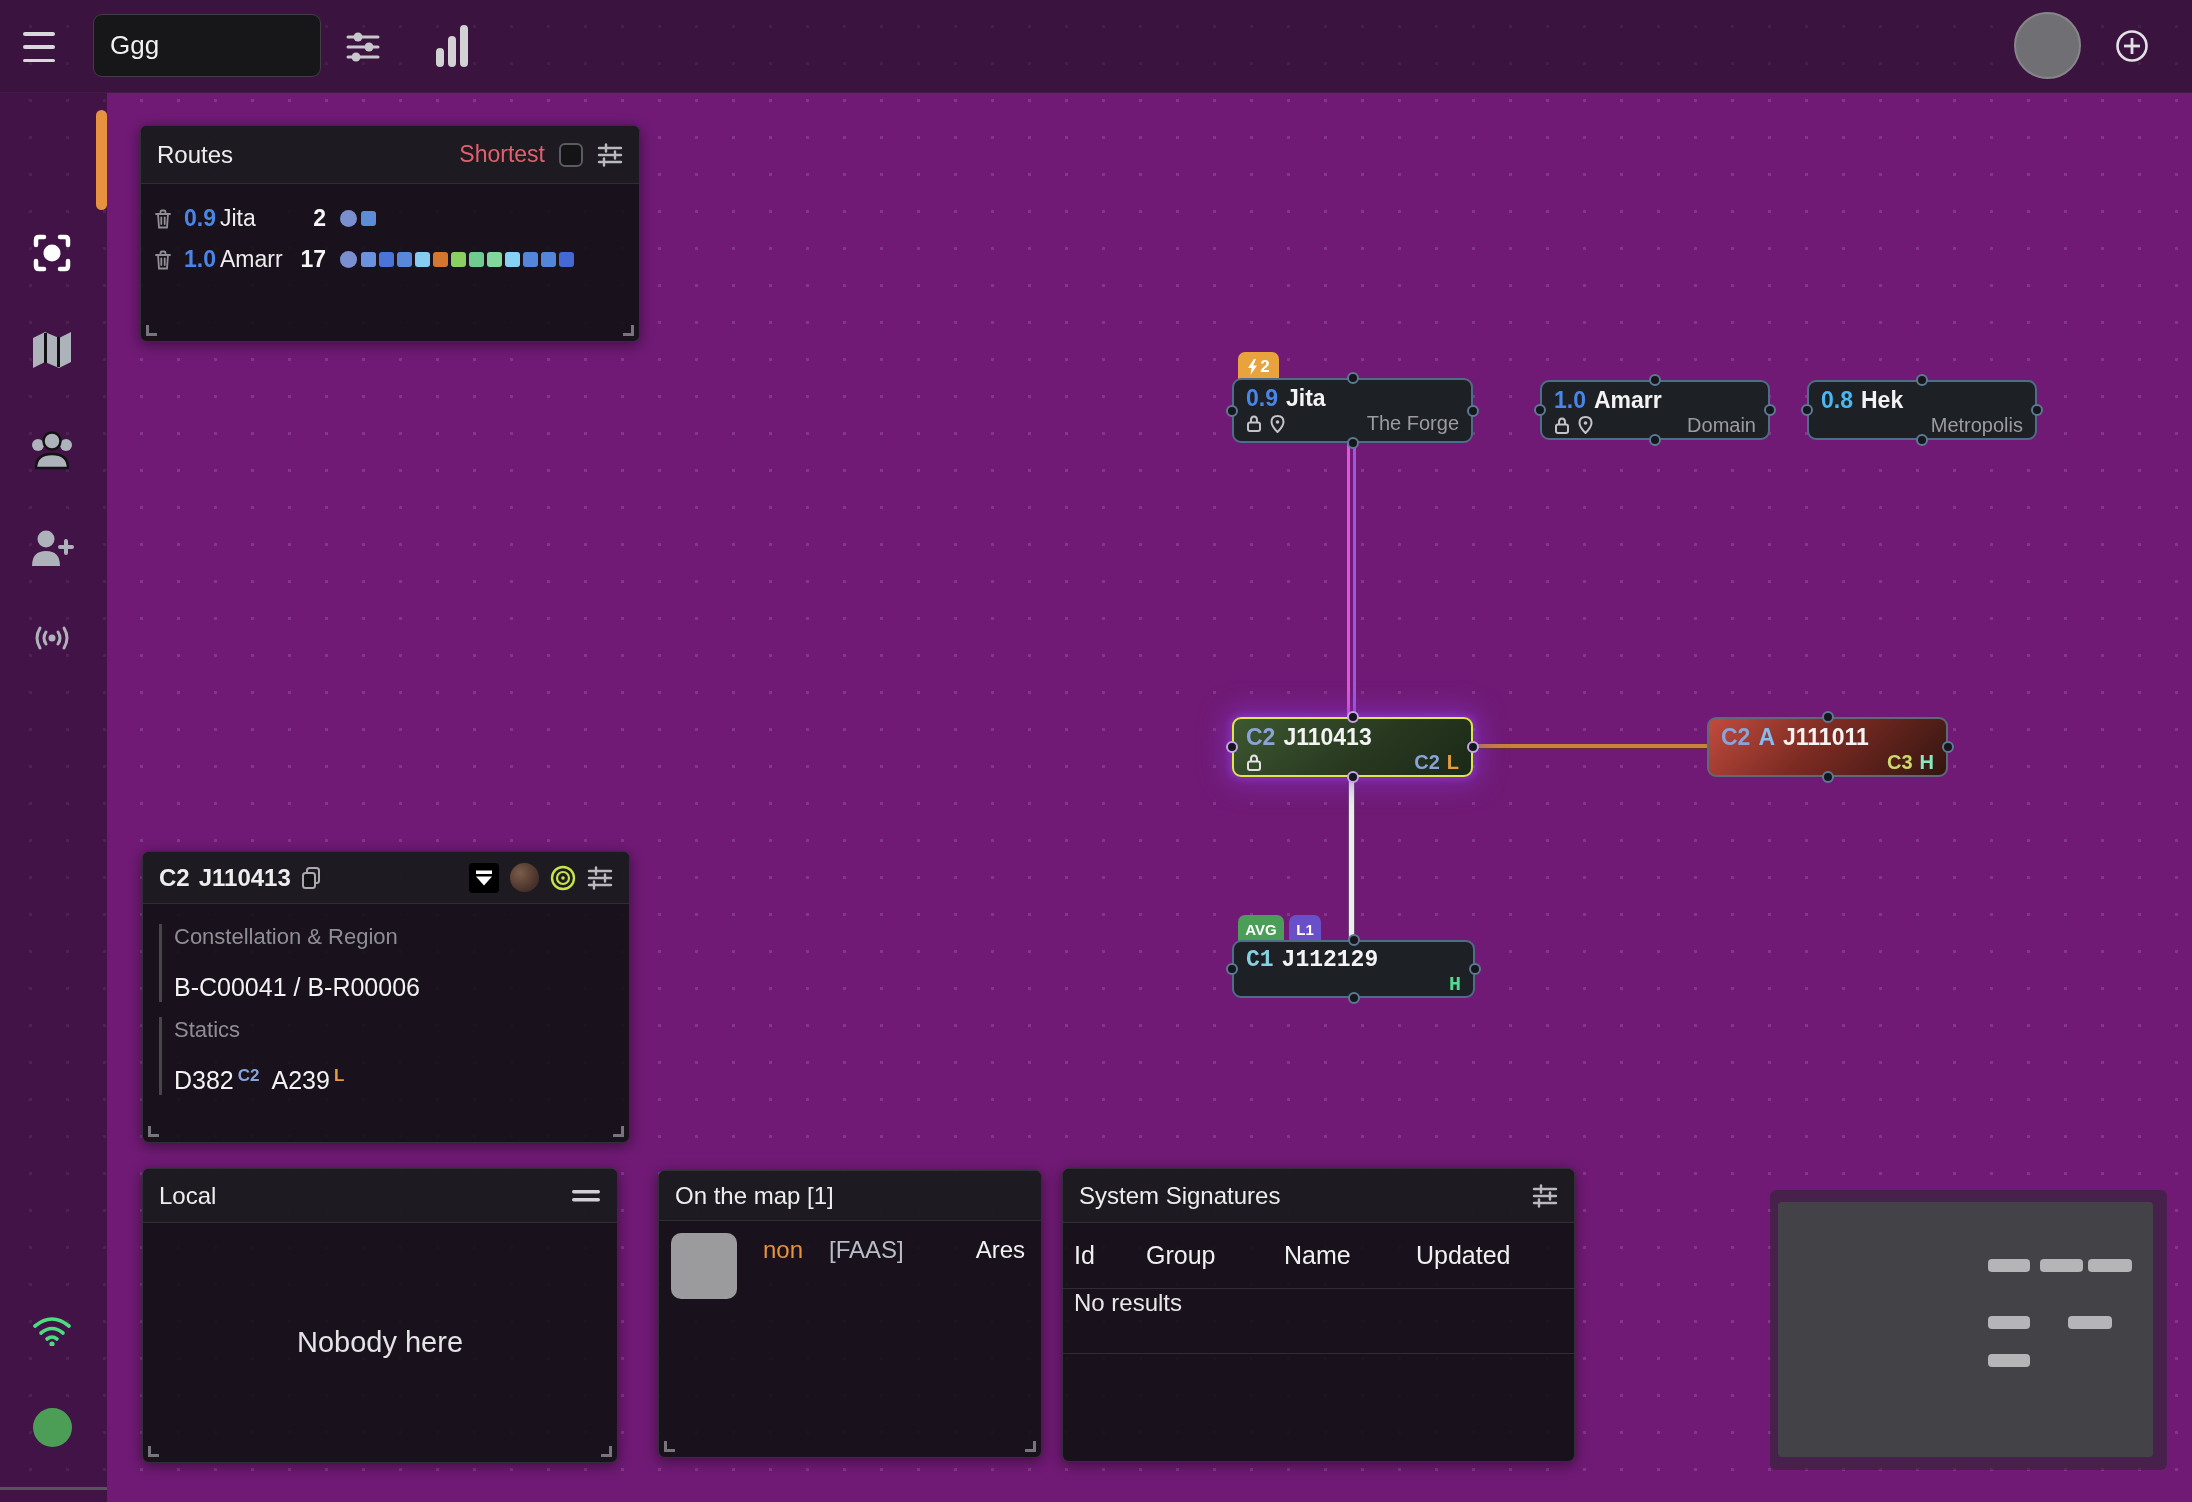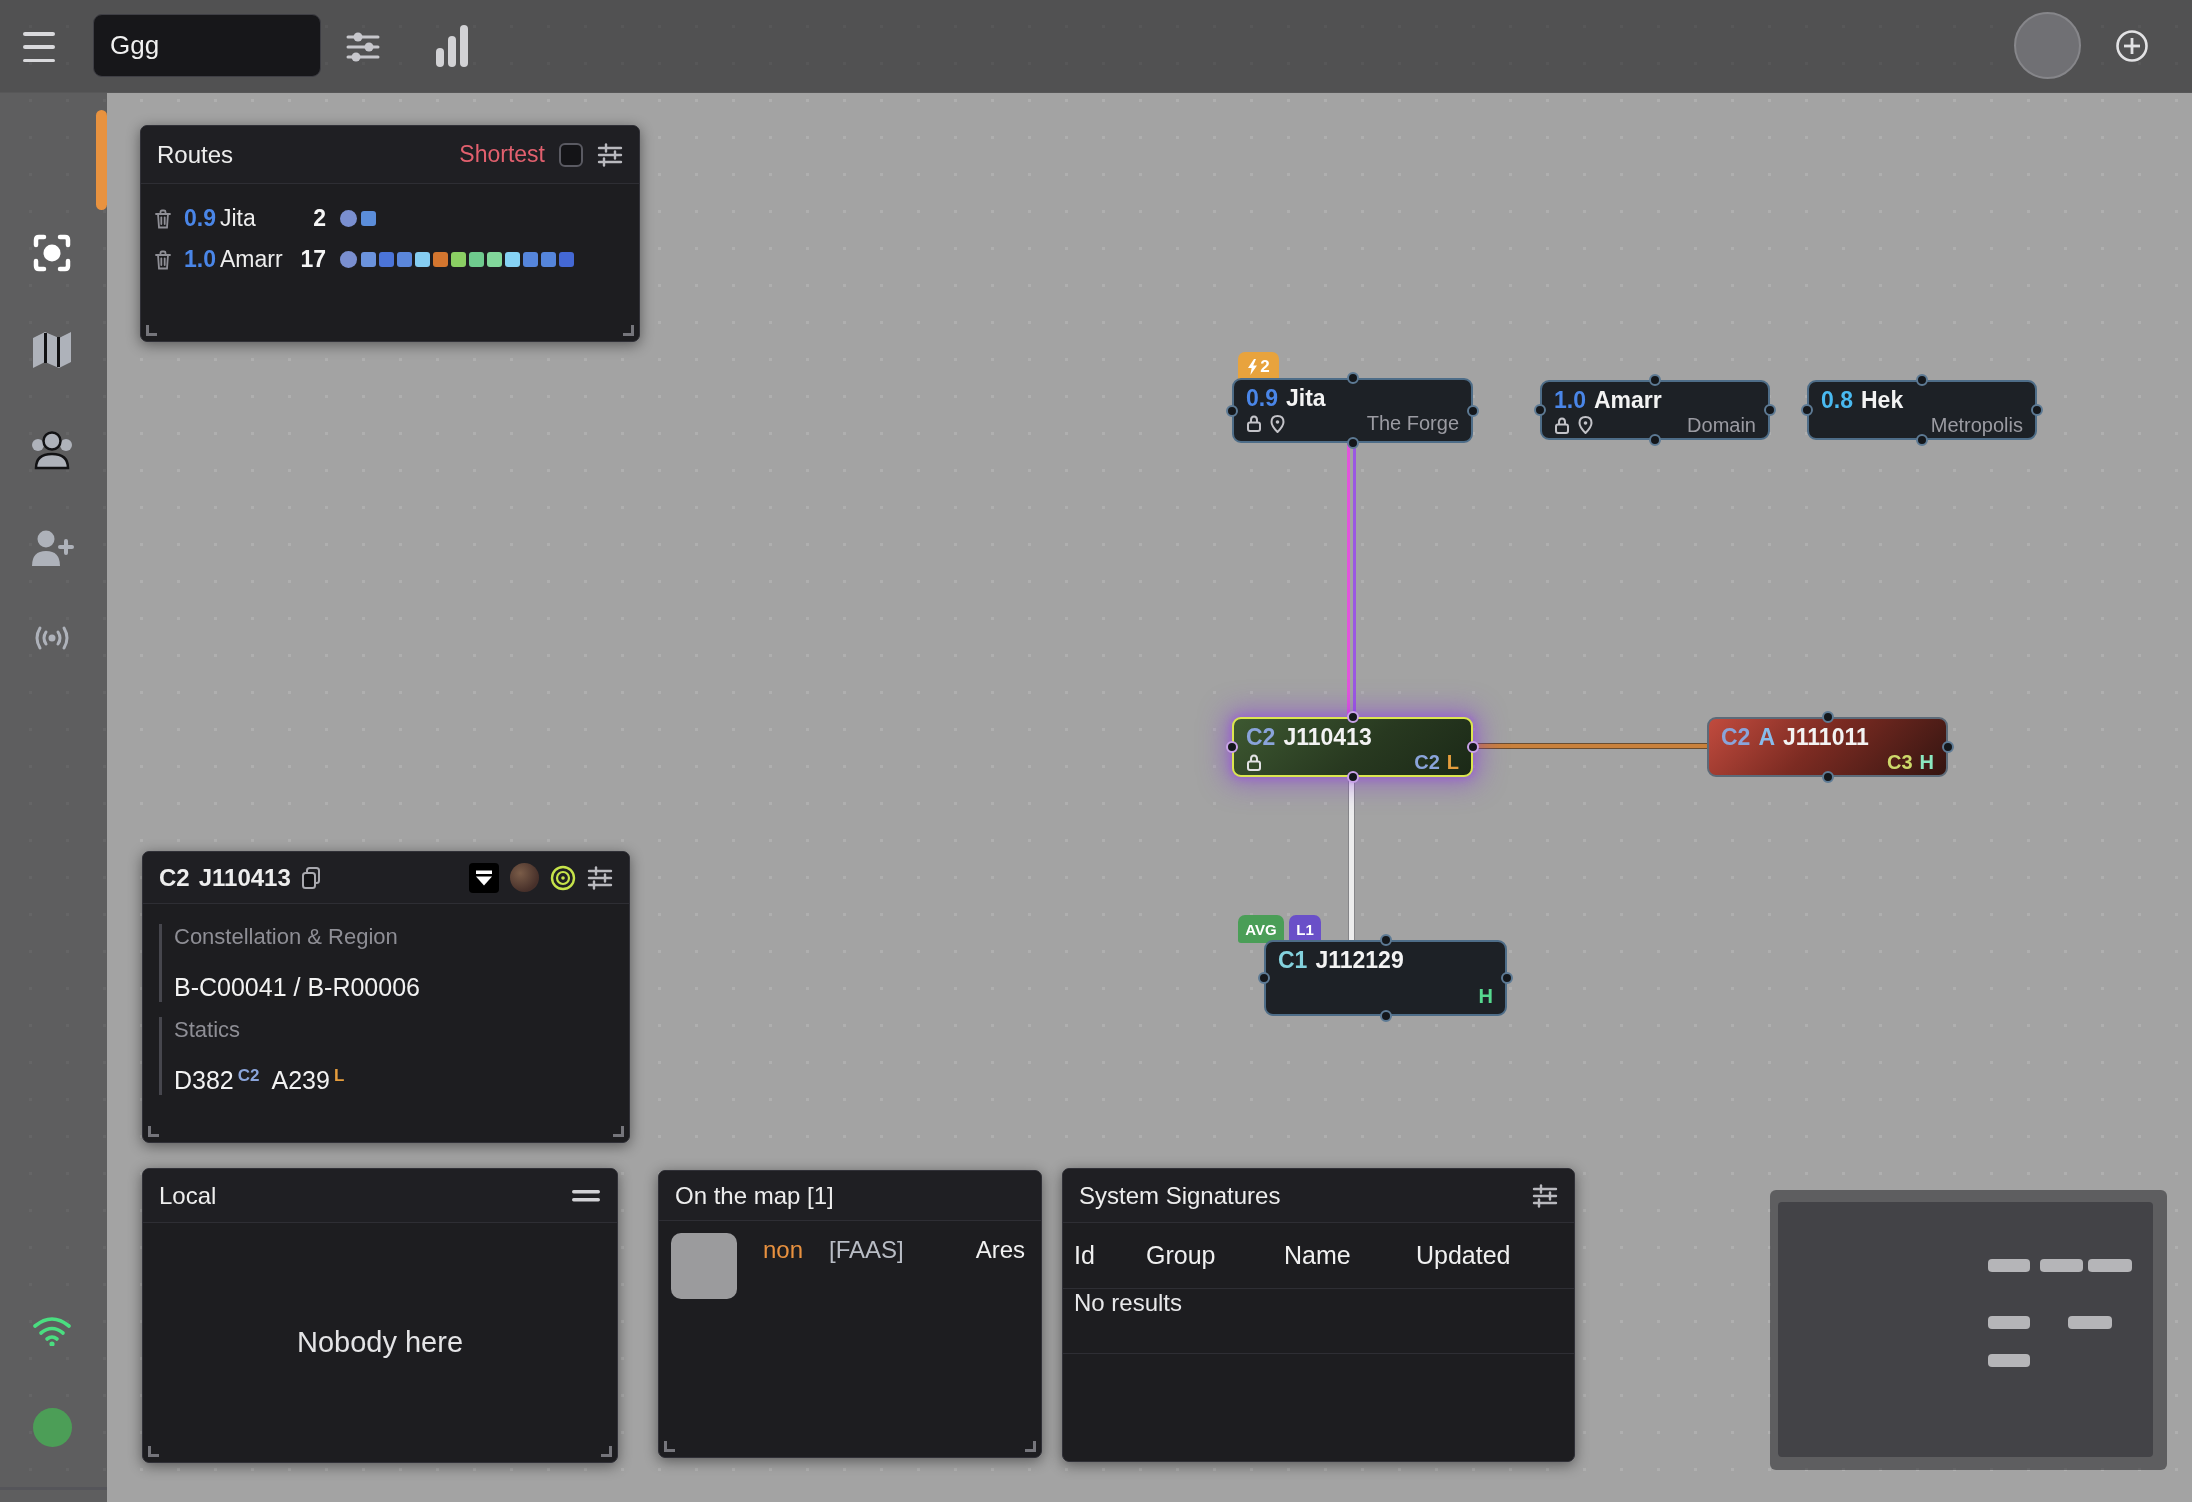--- a/index.html
+++ b/index.html
@@ -1,18 +1,18 @@
 <!DOCTYPE html>
 <html><head>
 <meta charset="utf-8">
 <style>
   * { margin:0; padding:0; box-sizing:border-box; }
   html,body { background:#0d0d0f; }
   .stage{ position:relative; width:2192px; height:1502px; overflow:hidden;
-          background:#a3a3a3; font-family:"Liberation Sans",sans-serif; }
+          background:#701a75; font-family:"Liberation Sans",sans-serif; }
   .dots{ position:absolute; inset:0;
          background-image:radial-gradient(rgba(255,255,255,0.13) 1.6px, transparent 1.8px);
          background-size:37px 37px; background-position:12px 8px; z-index:0; }
 
   
   .topbar{ position:absolute; left:0; top:0; width:2192px; height:93px;
            background:rgba(14,14,16,0.55); border-bottom:1px solid rgba(255,255,255,0.04); z-index:6; }
   .hamburger{ position:absolute; left:23px; top:32px; width:32px; height:30px; display:flex;
               flex-direction:column; justify-content:space-between; cursor:pointer; }
   .hamburger i{ display:block; height:3.5px; border-radius:2px; background:#d9d9dc; }
@@ -56,21 +56,21 @@
   .n-jita{ left:1232px; top:378px; height:65px; }
   .n-amarr{ left:1540px; top:380px; width:230px; height:60px; }
   .n-hek{ left:1807px; top:380px; width:230px; height:60px; }
   .n-c2{ left:1232px; top:717px; height:60px;
          background:linear-gradient(140deg,#3d5831 0%, #283920 55%, #1b2917 100%);
          border-color:#dbe650;
          box-shadow:0 0 26px 7px rgba(138,58,220,.5), 0 0 7px 2px rgba(160,80,235,.45); }
   .n-red{ left:1707px; top:717px; height:60px;
           background:linear-gradient(135deg,#c14b3e 0%, #7c2b22 45%, #341511 100%);
           border-color:#5c6a78; }
-  .n-c1{ left:1264px; top:940px; width:243px; height:76px; }
+  .n-c1{ left:1232px; top:940px; width:243px; height:58px;font-family:Liberation Mono, monospace; }
   .nrow1{ display:flex; gap:8px; align-items:baseline; font-size:23px; font-weight:bold; color:#f3f3f3; }
   .nrow2{ display:flex; justify-content:space-between; align-items:center;
           font-size:20px; color:#9b9ba2; min-height:22px; }
   .nrow2 .nicons{ display:flex; gap:8px; align-items:center; }
   .nrow2 .tagr{ margin-left:auto; font-weight:bold; font-size:20px; display:flex; gap:7px; }
   .sec-blue{ color:#4a86e8; } .sec-cyan{ color:#49b9f0; }
   .cls{ color:#8aa4da; } .cls-cyan{ color:#84d2de; } .tag-a{ color:#88bcec; }
   .c-stc{ color:#cdd96a; } .c-h-mint{ color:#8ae8c0; } .c-h-grn{ color:#56d98f; } .c-l{ color:#e59d3d; }
   .handle{ position:absolute; width:12px; height:12px; border-radius:50%;
            background:#14171b; border:2.5px solid #5d7a94; }

